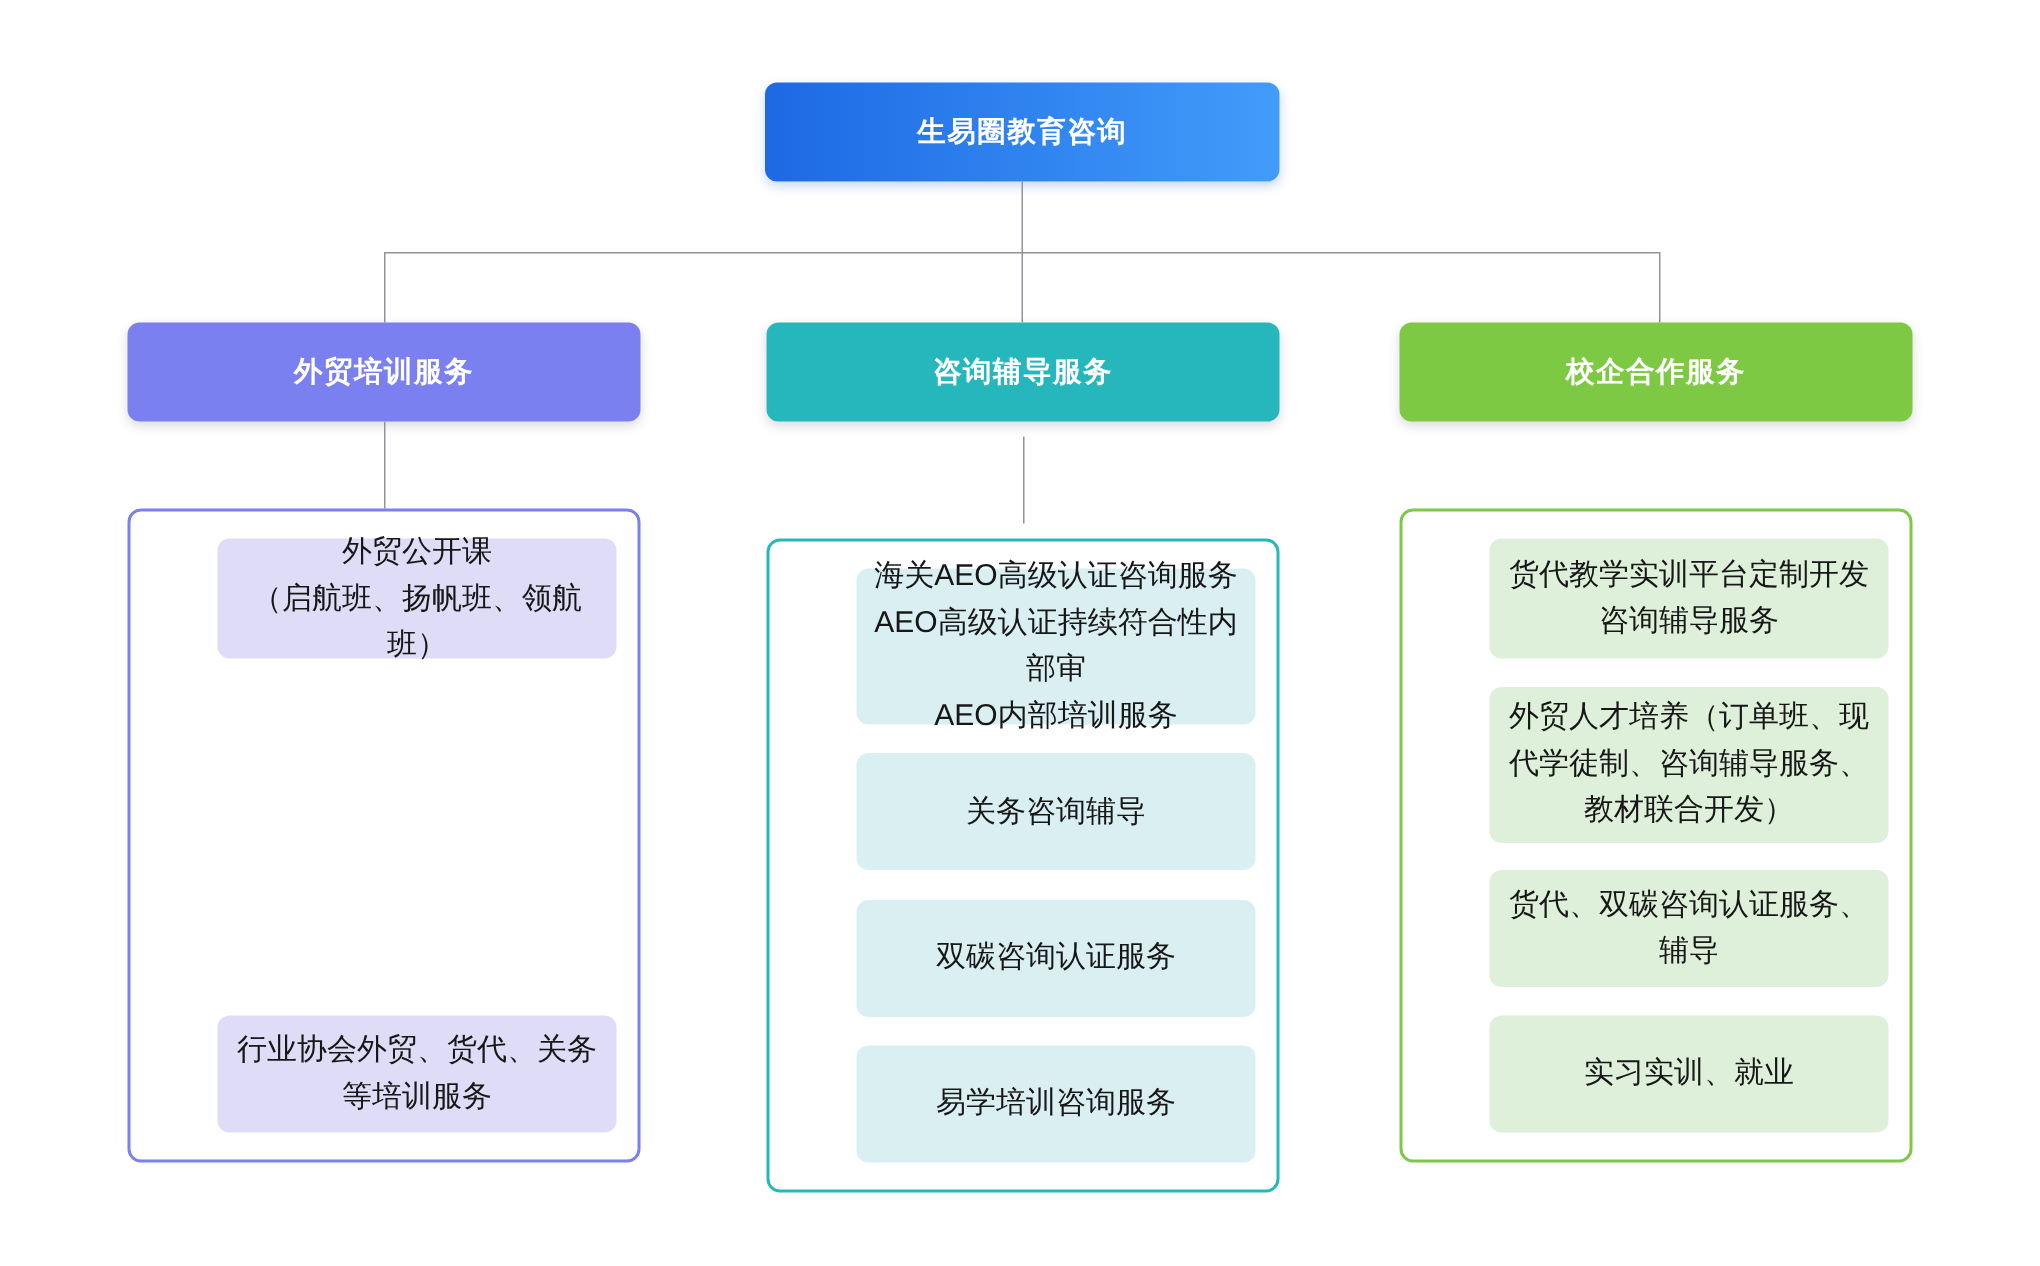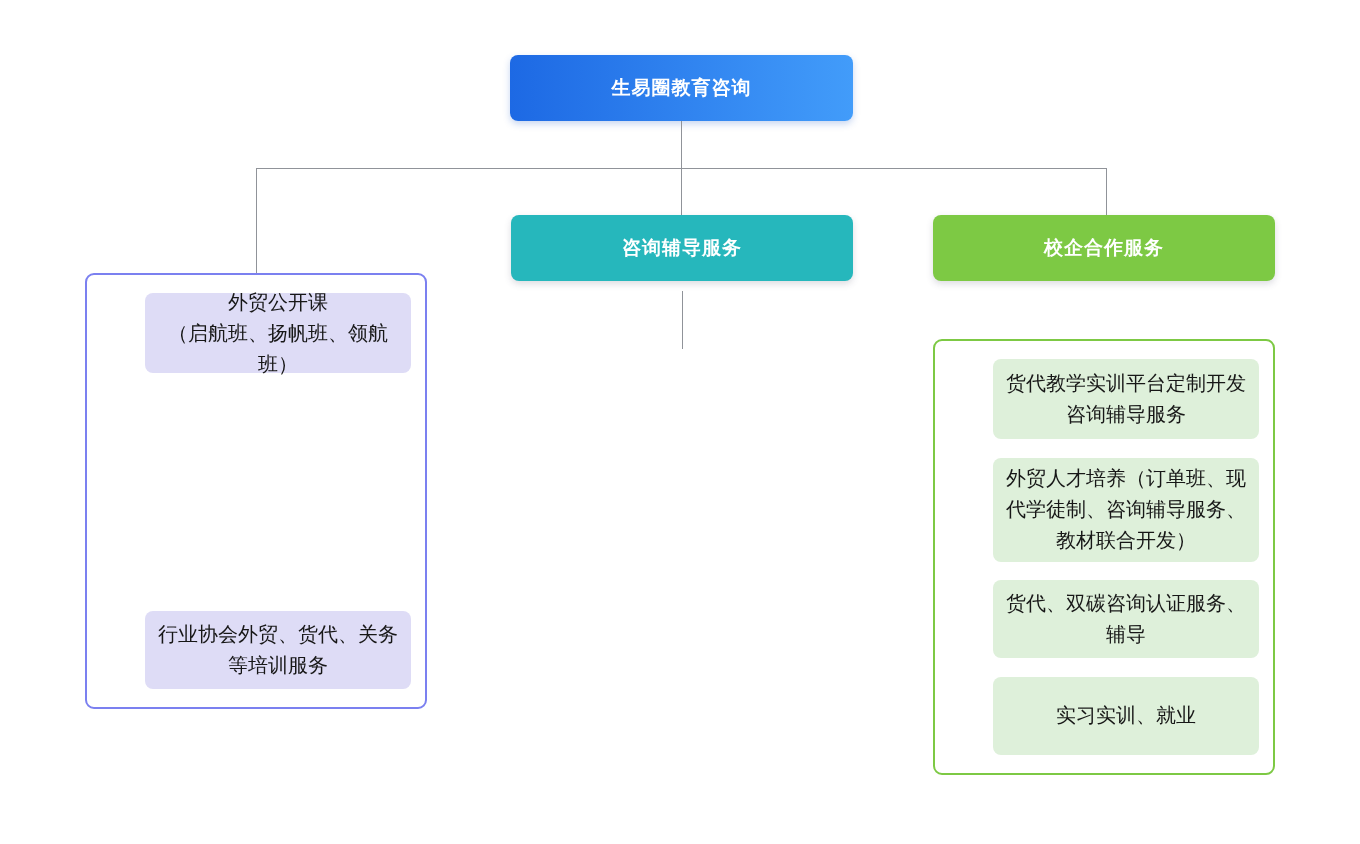--- a/index.html
+++ b/index.html
@@ -98,37 +98,48 @@
     <span>生易圈教育咨询</span>
   </div>
 
   <div class="vline v-root"></div>
   <div class="hline h-span"></div>
   <div class="vline v-drop-l"></div>
   <div class="vline v-drop-m"></div>
   <div class="vline v-drop-r"></div>
 
   <div class="branch branch-0" style="--accent: #7b80f0; --item-bg: #dedcf6;">
+    <div class="branch-header">
+      <span>外贸培训服务</span>
+    </div>
     <div class="branch-link">
         <div class="stem"></div>
       </div>
     <div class="panel">
       <div class="item lines-2">外贸公开课
 （启航班、扬帆班、领航班）</div>
       <div class="item lines-1">行业协会外贸、货代、关务等培训服务</div>
     </div>
   </div>
 
   <div class="branch branch-1" style="--accent: #26b7bc; --item-bg: #d9eff2;">
     <div class="branch-header">
       <span>咨询辅导服务</span>
     </div>
     <div class="branch-link">
         <div class="stem"></div>
       </div>
+    <div class="panel">
+      <div class="item lines-3">海关AEO高级认证咨询服务
+AEO高级认证持续符合性内部审
+AEO内部培训服务</div>
+      <div class="item lines-1">关务咨询辅导</div>
+      <div class="item lines-1">双碳咨询认证服务</div>
+      <div class="item lines-1">易学培训咨询服务</div>
+    </div>
   </div>
 
   <div class="branch branch-2" style="--accent: #7dc944; --item-bg: #def0da;">
     <div class="branch-header">
       <span>校企合作服务</span>
     </div>
     <div class="branch-link no-stem"></div>
     <div class="panel">
       <div class="item lines-2">货代教学实训平台定制开发
 咨询辅导服务</div>

